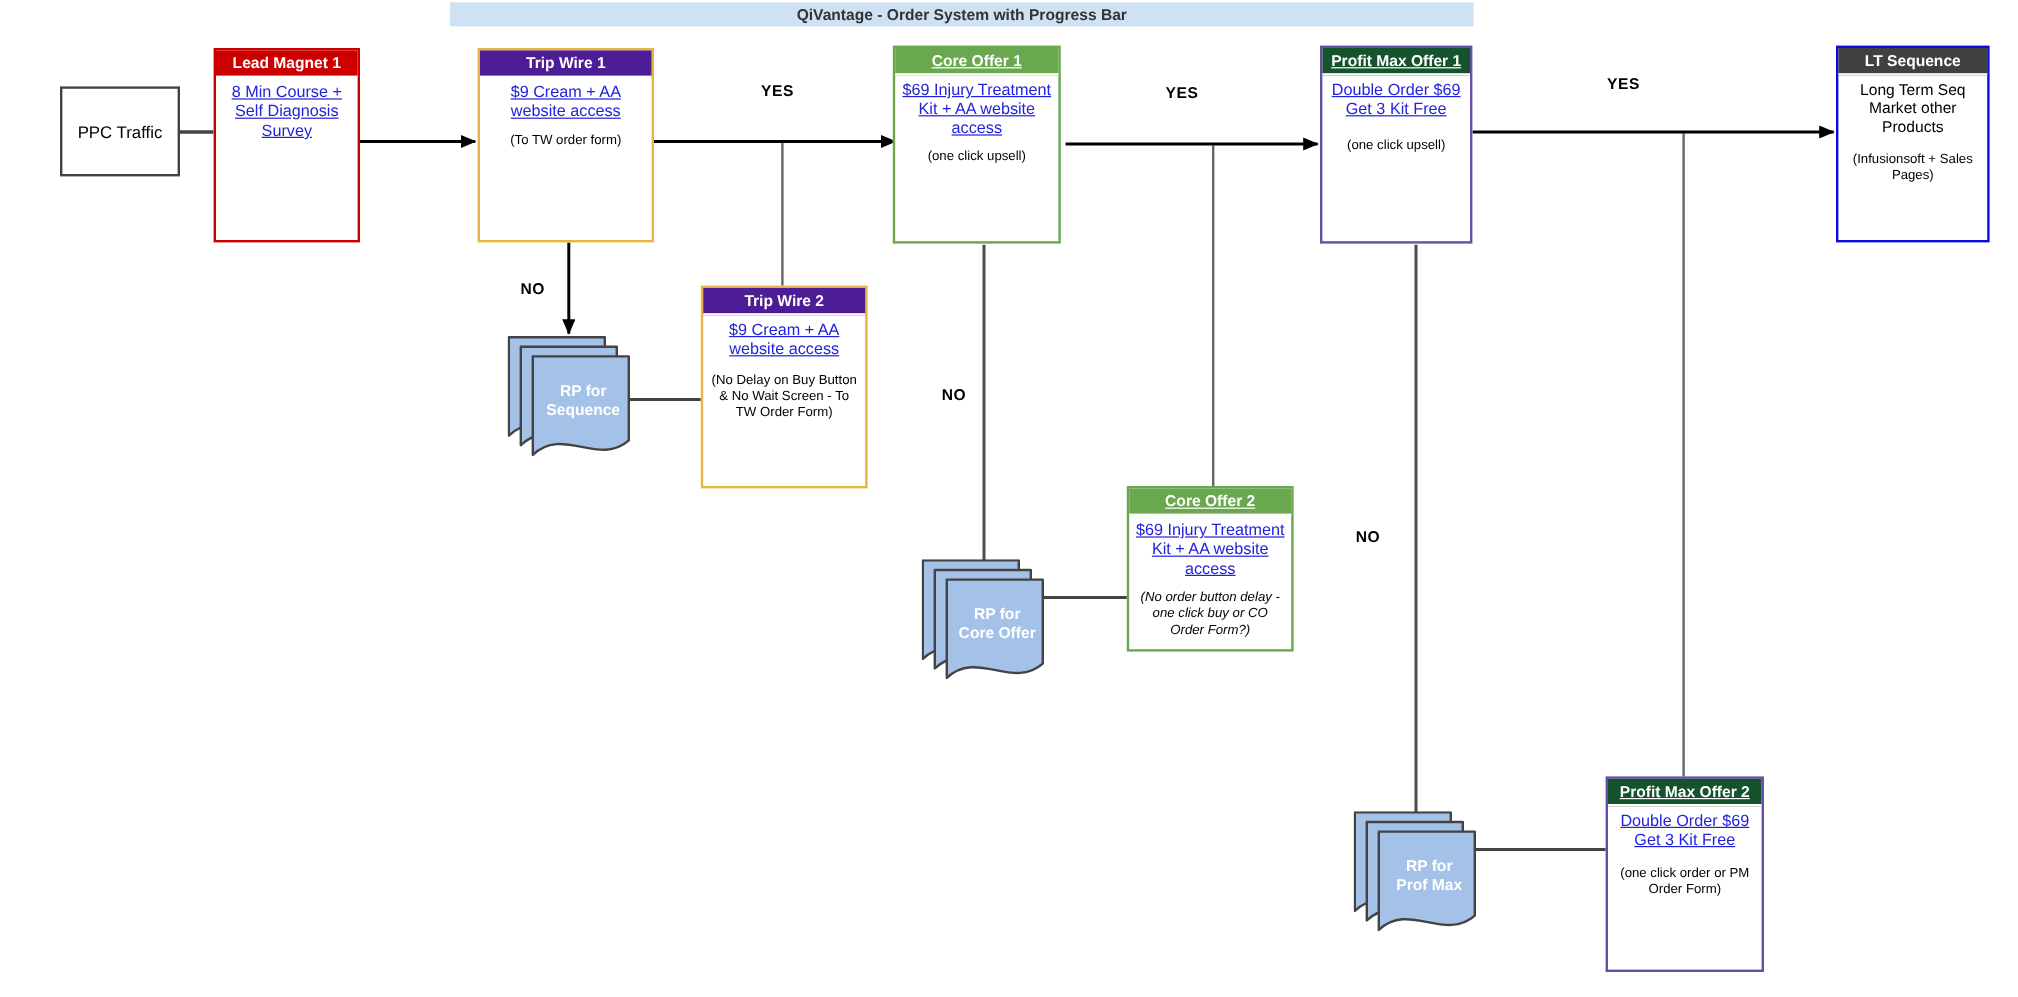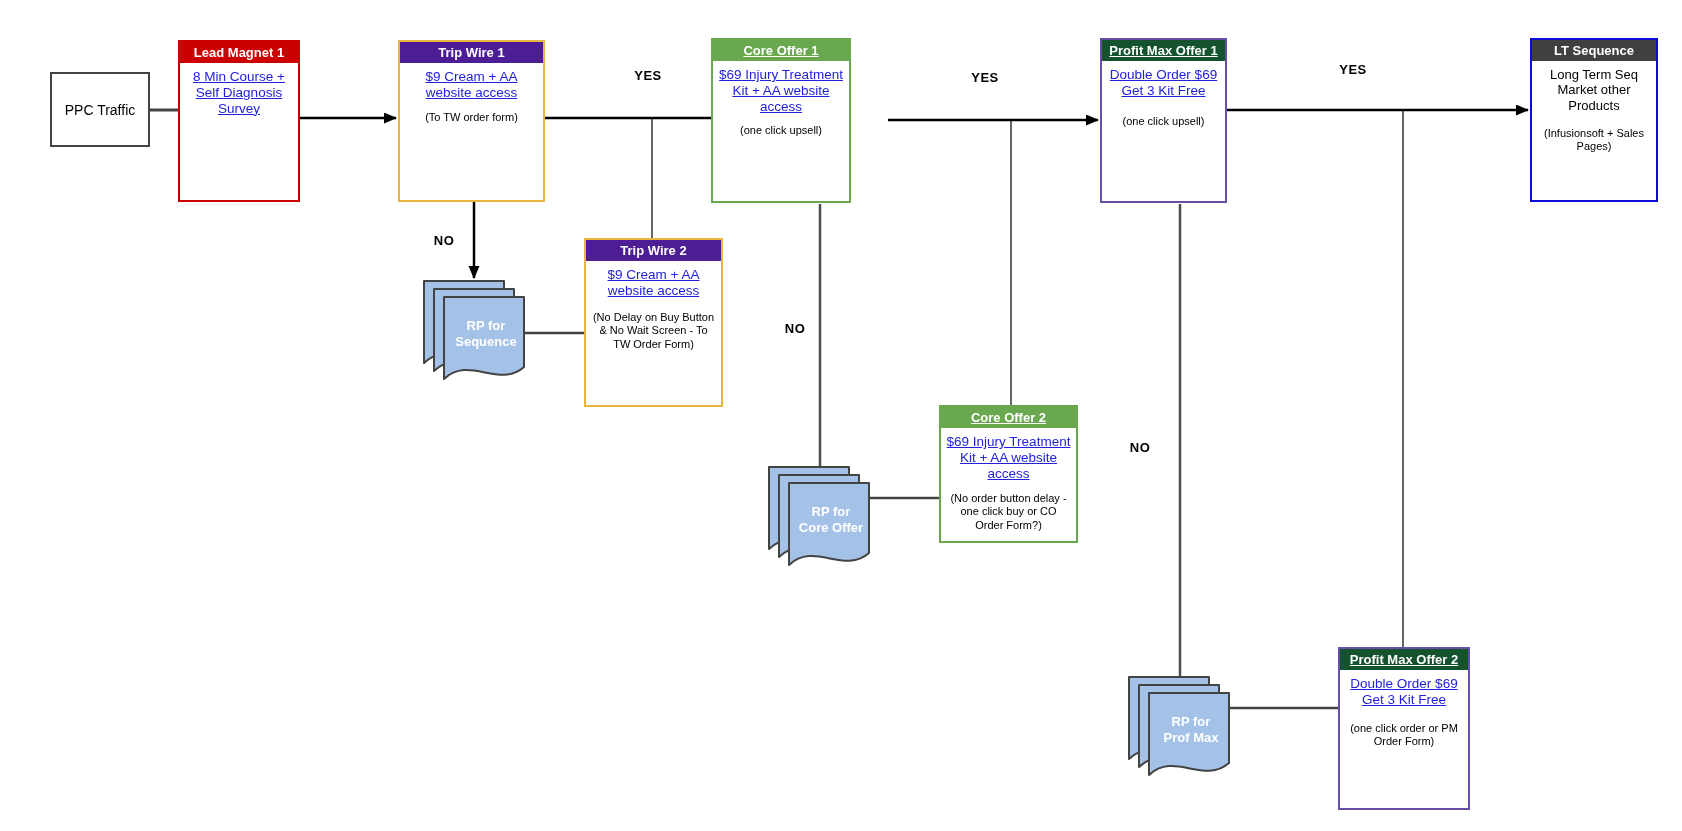--- a/index.html
+++ b/index.html
@@ -72,20 +72,21 @@
     <line x1="868" y1="498" x2="941" y2="498" stroke="#434343" stroke-width="2.5"></line>
     <line x1="1228" y1="708" x2="1340" y2="708" stroke="#434343" stroke-width="2.5"></line>
 
     <line x1="300" y1="118" x2="396" y2="118" stroke="#000" stroke-width="2.5" marker-end="url(#arrow)"></line>
     <line x1="545" y1="118" x2="746" y2="118" stroke="#000" stroke-width="2.5" marker-end="url(#arrow)"></line>
     <line x1="888" y1="120" x2="1098" y2="120" stroke="#000" stroke-width="2.5" marker-end="url(#arrow)"></line>
     <line x1="1227" y1="110" x2="1528" y2="110" stroke="#000" stroke-width="2.5" marker-end="url(#arrow)"></line>
     <line x1="474" y1="202" x2="474" y2="278" stroke="#000" stroke-width="2.5" marker-end="url(#arrow)"></line>
   </svg>
 
+  <div class="titlebar">QiVantage - Order System with Progress Bar</div>
 
   <div class="node ppc" style="left:50px;top:72px;width:100px;height:75px;">
     <span>PPC Traffic</span>
   </div>
 
   <div class="node red" style="left:178px;top:40px;width:122px;height:162px;">
     <div class="node-header">
       <span>Lead Magnet 1</span>
     </div>
     <div class="node-body">
@@ -96,21 +97,21 @@
   <div class="node yellow" style="left:398px;top:40px;width:147px;height:162px;">
     <div class="node-header">
       <span>Trip Wire 1</span>
     </div>
     <div class="node-body">
       <span class="link">$9 Cream + AA website access</span>
       <span class="note" style="margin-top:10px;">(To TW order form)</span>
     </div>
   </div>
 
-  <div class="node green" style="left:711px;top:38px;width:140px;height:165px;">
+  <div class="node green" style="left:744px;top:38px;width:140px;height:165px;">
     <div class="node-header u">
       <span>Core Offer 1</span>
     </div>
     <div class="node-body">
       <span class="link">$69 Injury Treatment Kit + AA website access</span>
       <span class="note" style="margin-top:9px;">(one click upsell)</span>
     </div>
   </div>
 
   <div class="node purple" style="left:1100px;top:38px;width:127px;height:165px;">
@@ -142,21 +143,21 @@
       <span class="note" style="margin-top:12px;">(No Delay on Buy Button &amp; No Wait Screen - To TW Order Form)</span>
     </div>
   </div>
 
   <div class="node green" style="left:939px;top:405px;width:139px;height:138px;">
     <div class="node-header u">
       <span>Core Offer 2</span>
     </div>
     <div class="node-body">
       <span class="link">$69 Injury Treatment Kit + AA website access</span>
-      <span class="note" style="margin-top:10px;">(No order button delay - one click buy or CO Order Form?)</span>
+      <span class="note" style="margin-top:10px;font-style:italic;">(No order button delay - one click buy or CO Order Form?)</span>
     </div>
   </div>
 
   <div class="node purple" style="left:1338px;top:647px;width:132px;height:163px;">
     <div class="node-header u">
       <span>Profit Max Offer 2</span>
     </div>
     <div class="node-body">
       <span class="link">Double Order $69 Get 3 Kit Free</span>
       <span class="note" style="margin-top:14px;">(one click order or PM Order Form)</span>

